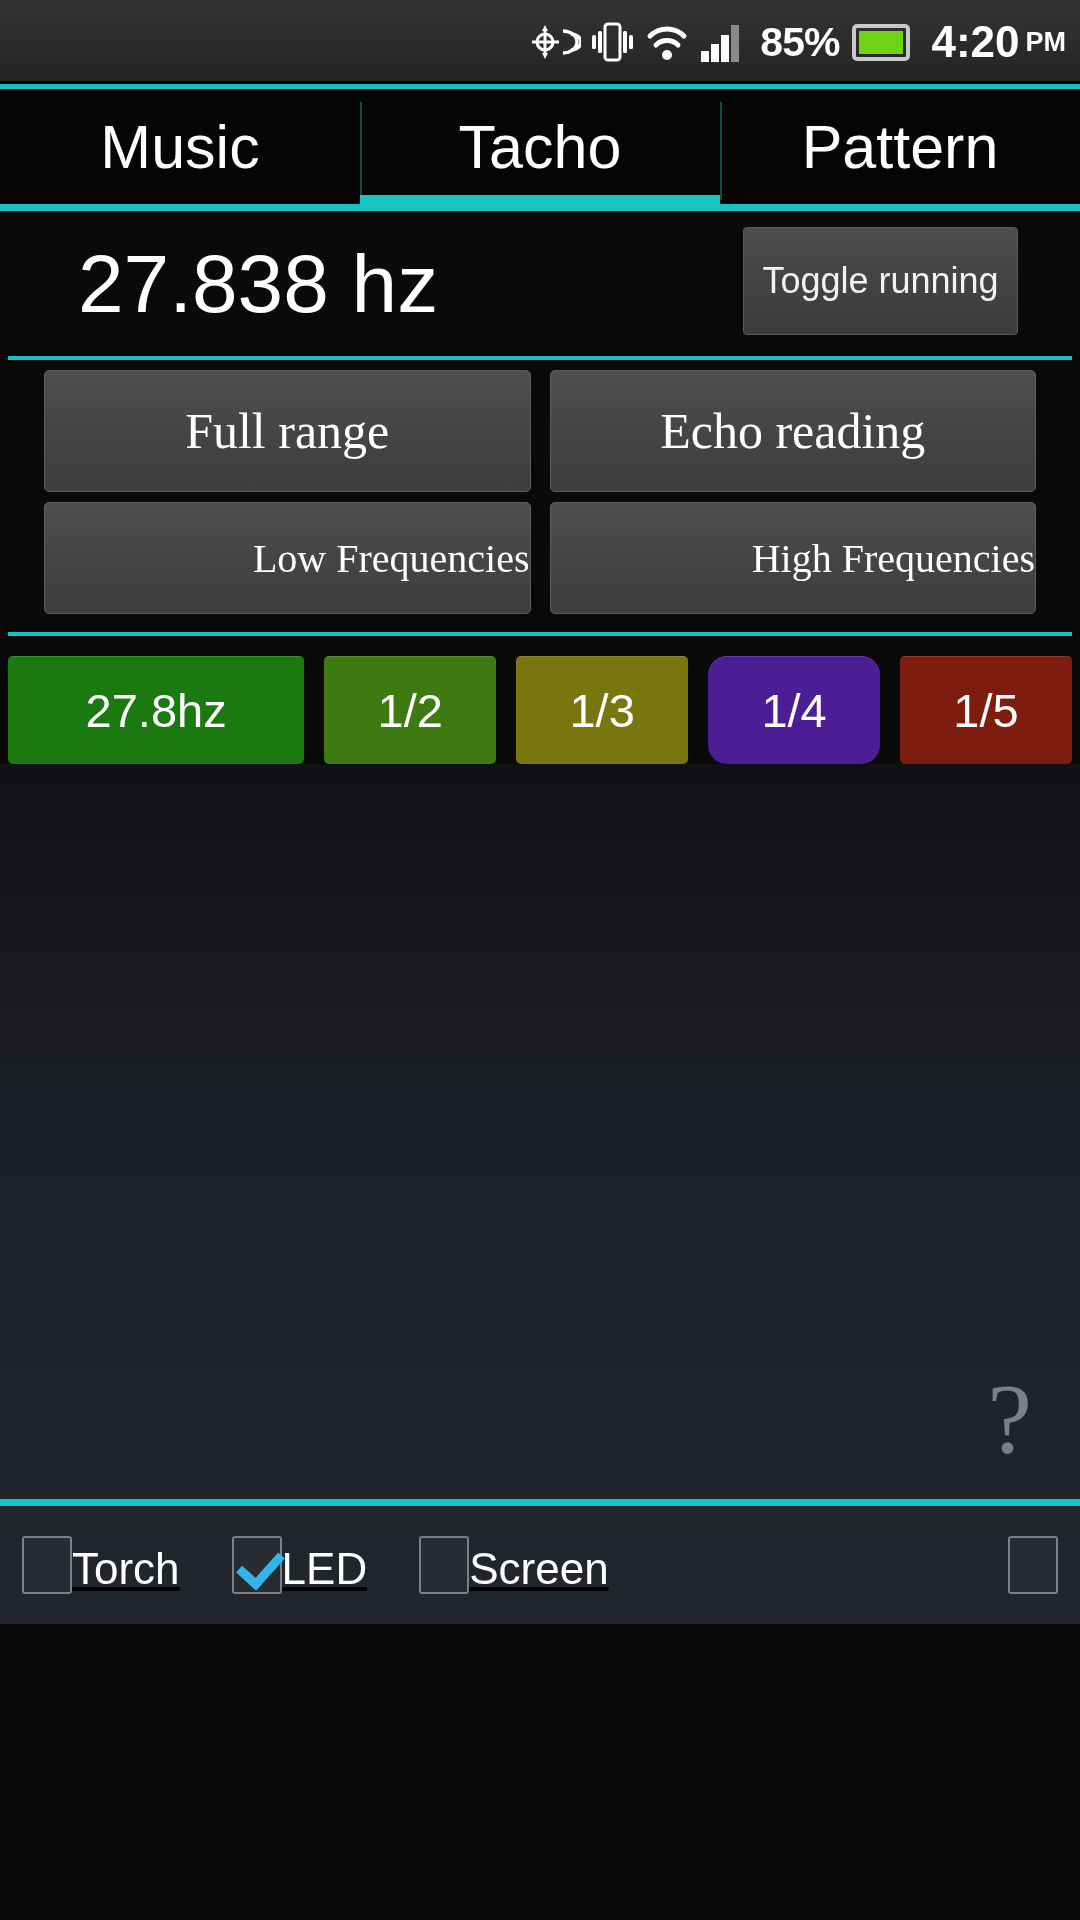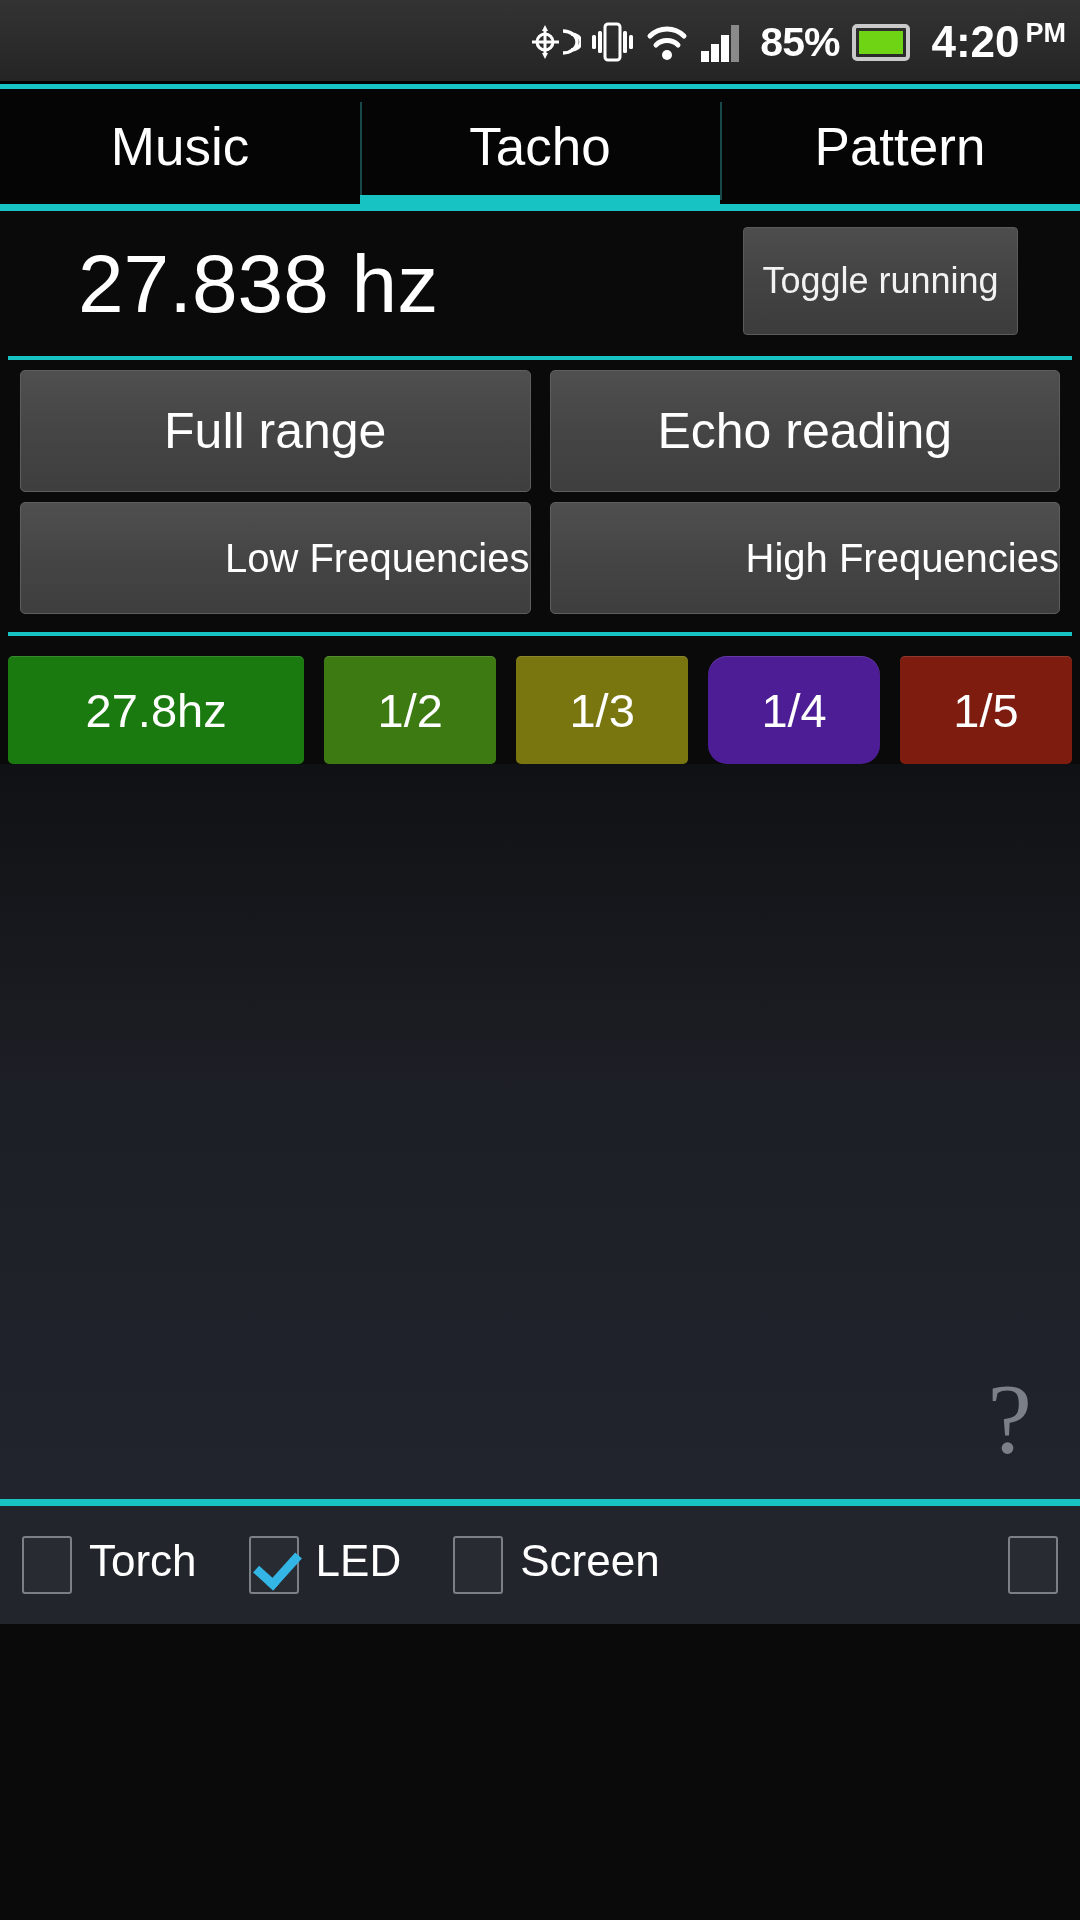--- a/index.html
+++ b/index.html
@@ -24,36 +24,36 @@
     height:3px; background:#000;
   }
   .sb-icons{ display:flex; align-items:center; gap:9px; }
   .sb-ic{ display:block; }
   .sb-batt-pct{
     font-size:41px; font-weight:bold; letter-spacing:-1px;
     margin:0 4px 0 7px; line-height:1;
   }
   .sb-time{
     font-size:44px; font-weight:bold; margin-left:12px; line-height:1;
-    display:flex; align-items:flex-start; gap:6px;
+    display:flex; align-items:center; gap:6px;
   }
   .sb-ampm{ font-size:27px; font-weight:bold; }
 
   
   .topline{ height:5px; background:#18c3c3; }
   .tabbar{
     position:relative;
     height:115px;
     background:#050505;
     display:flex;
   }
   .tab{
     flex:1;
     display:flex; align-items:center; justify-content:center;
-    color:#ffffff; font-size:53px;
+    color:#ffffff; font-size:61px;
     position:relative;
   }
   .tab + .tab::before{
     content:""; position:absolute; left:0; top:13px; bottom:4px;
     width:2px; background:#18494a;
   }
   .tab-underline{
     position:absolute; bottom:0; height:9px; background:#18c3c3;
   }
   .tabs-bottomline{ height:7px; background:#18c3c3; }
@@ -83,21 +83,21 @@
     border:1px solid #5b5b5b;
     border-radius:4px;
     color:#f2f2f2; font-size:36px;
     display:flex; align-items:center; justify-content:center;
   }
 
   .divider{ height:4px; background:#18c3c3; margin:0 8px; }
 
   
   .btn-grid{ padding:10px 0 8px 0; }
-  .btn-row{ display:flex; gap:19px; padding:0 20px; margin-bottom:10px; }
+  .btn-row{ display:flex; gap:19px; padding:0 44px; margin-bottom:10px;font-family:Liberation Serif, serif; }
   .gbtn{
     flex:1;
     background:linear-gradient(#4f4f4f,#454545 50%,#3e3e3e);
     border:1px solid #5e5e5e;
     border-radius:5px;
     color:#ffffff;
     display:flex; align-items:center; justify-content:center;
   }
   .gbtn.tall{ height:122px; font-size:50px; }
   .gbtn.short{ height:112px; font-size:40px;justify-content:flex-end; }
@@ -131,21 +131,21 @@
   }
 
   
   .bottombar-line{ height:7px; background:#18c3c3; }
   .bottombar{
     height:118px;
     background:#22252b;
     display:flex; align-items:center;
     padding:0 22px;
   }
-  .cbx-group{ display:flex; align-items:flex-start; gap:17px; margin-right:52px; }
+  .cbx-group{ display:flex; align-items:flex-end; margin-right:52px;text-decoration:underline; }
   .cbx{
     width:50px; height:58px;
     border:2px solid #7b7f86;
     border-radius:3px;
     background:#282b31;
     position:relative;
     flex:0 0 auto;
   }
   .cbx.checked::after{
     content:"";

